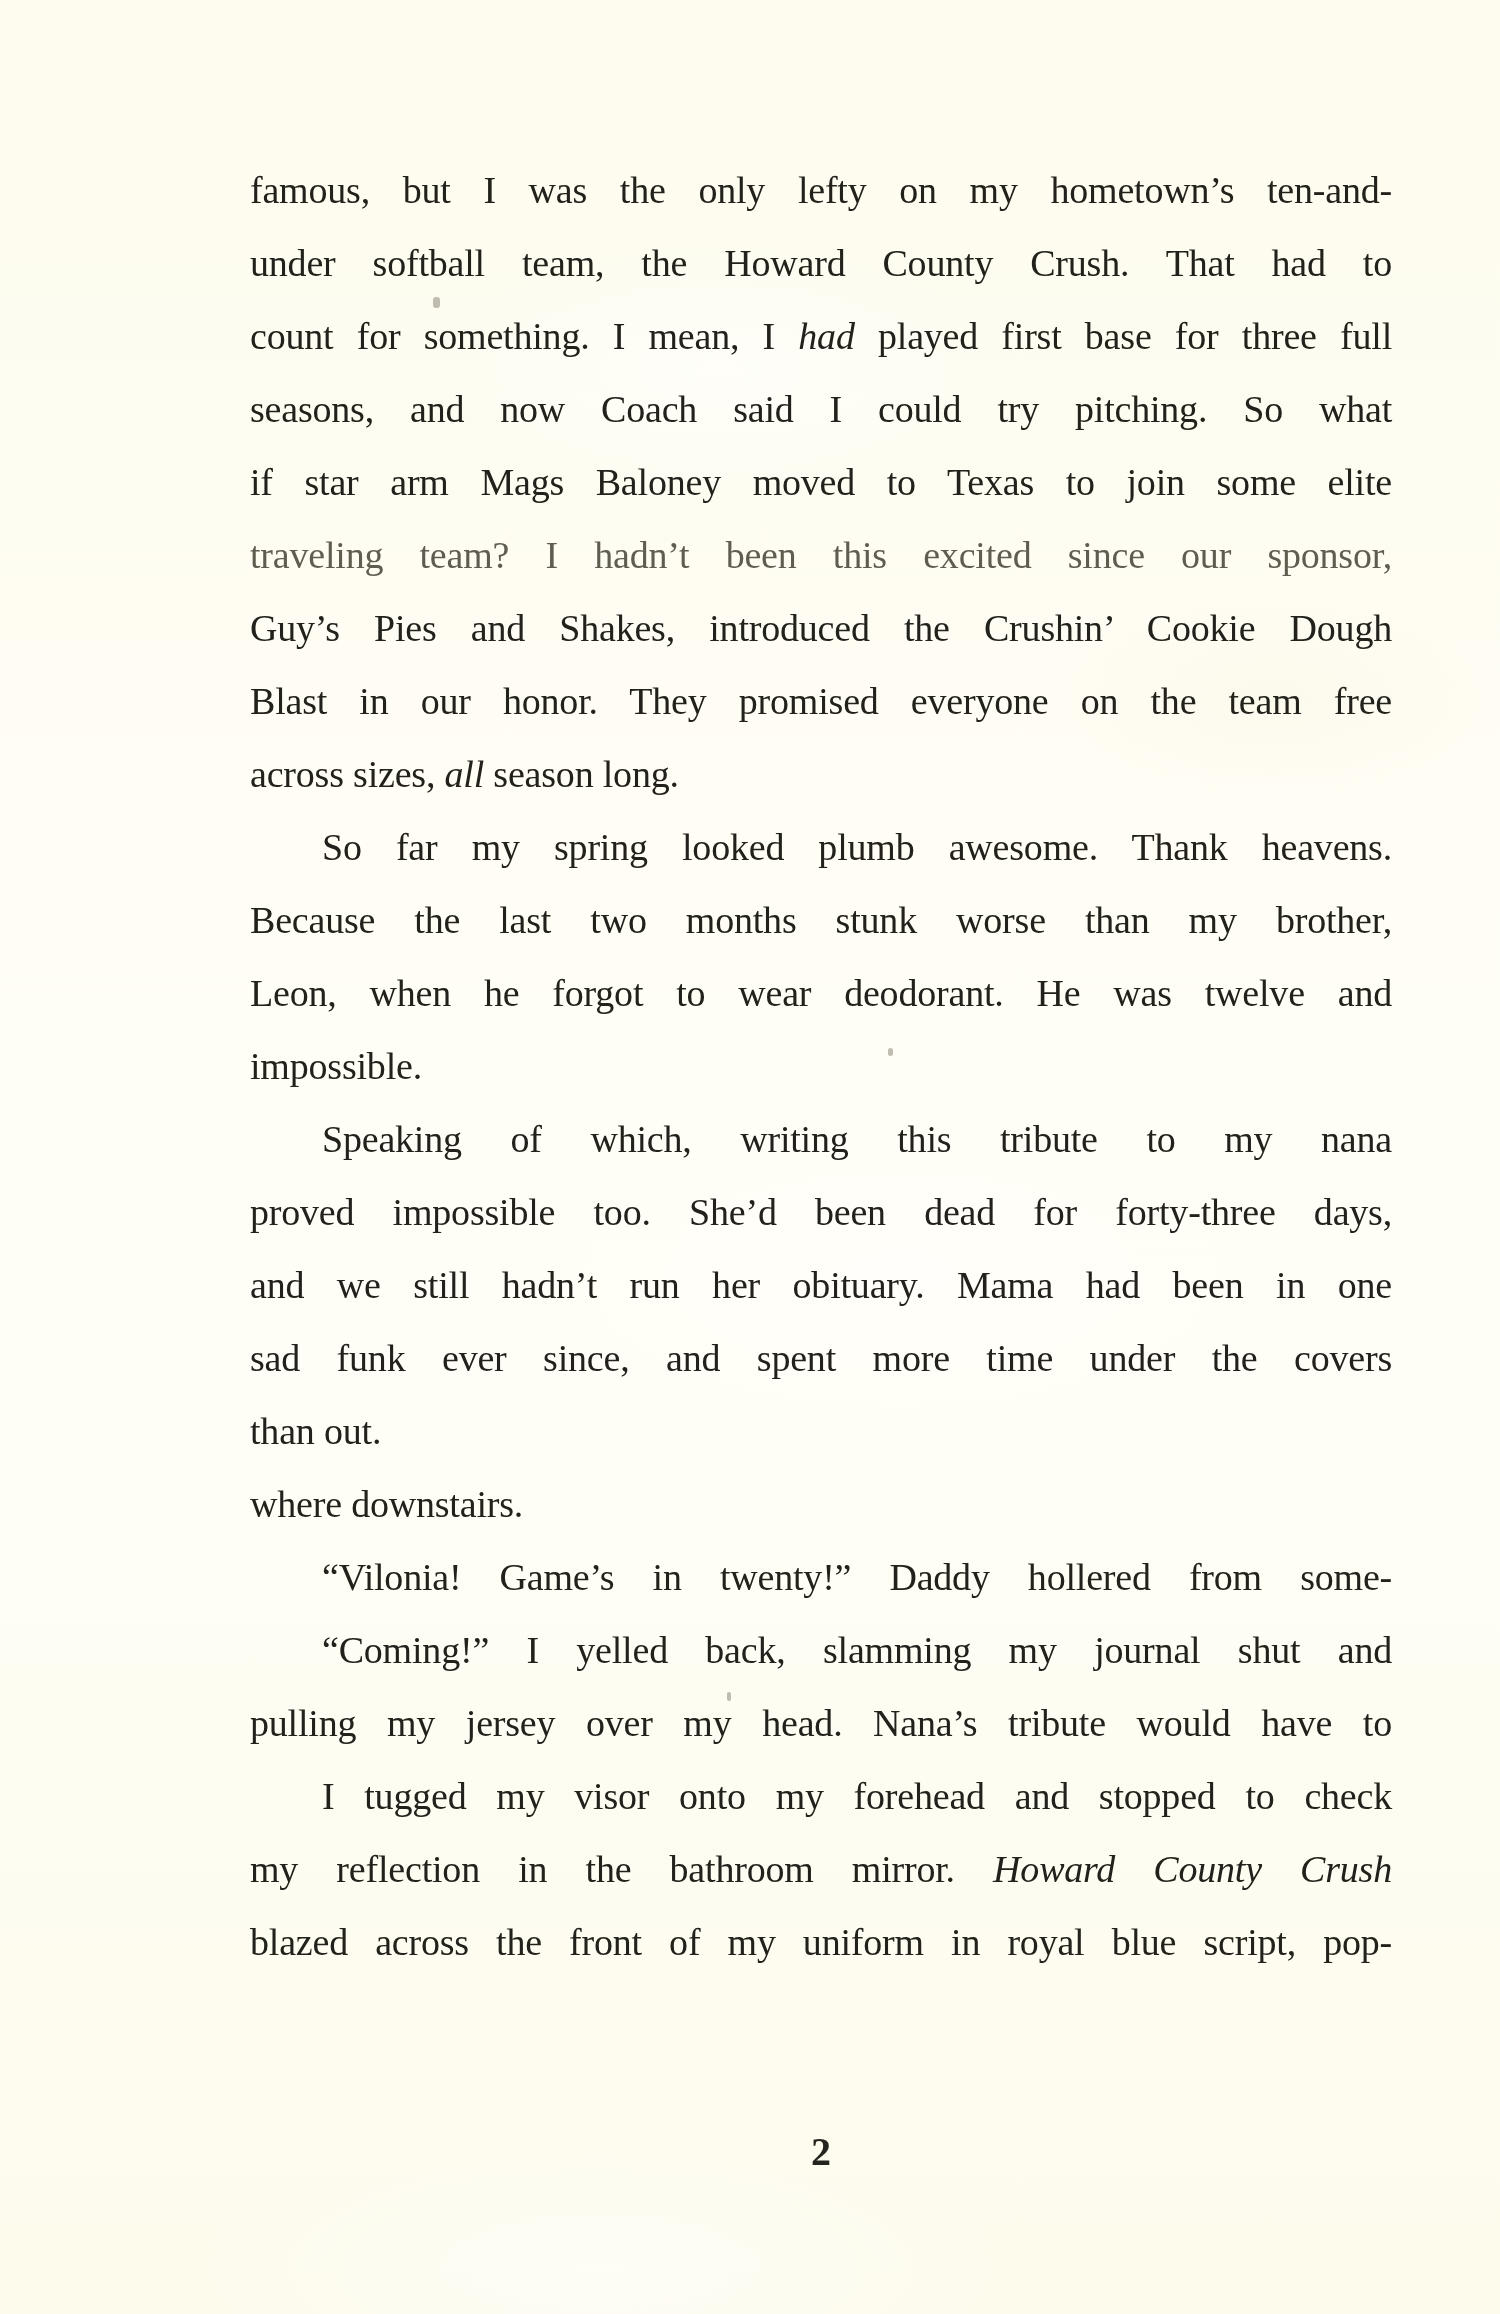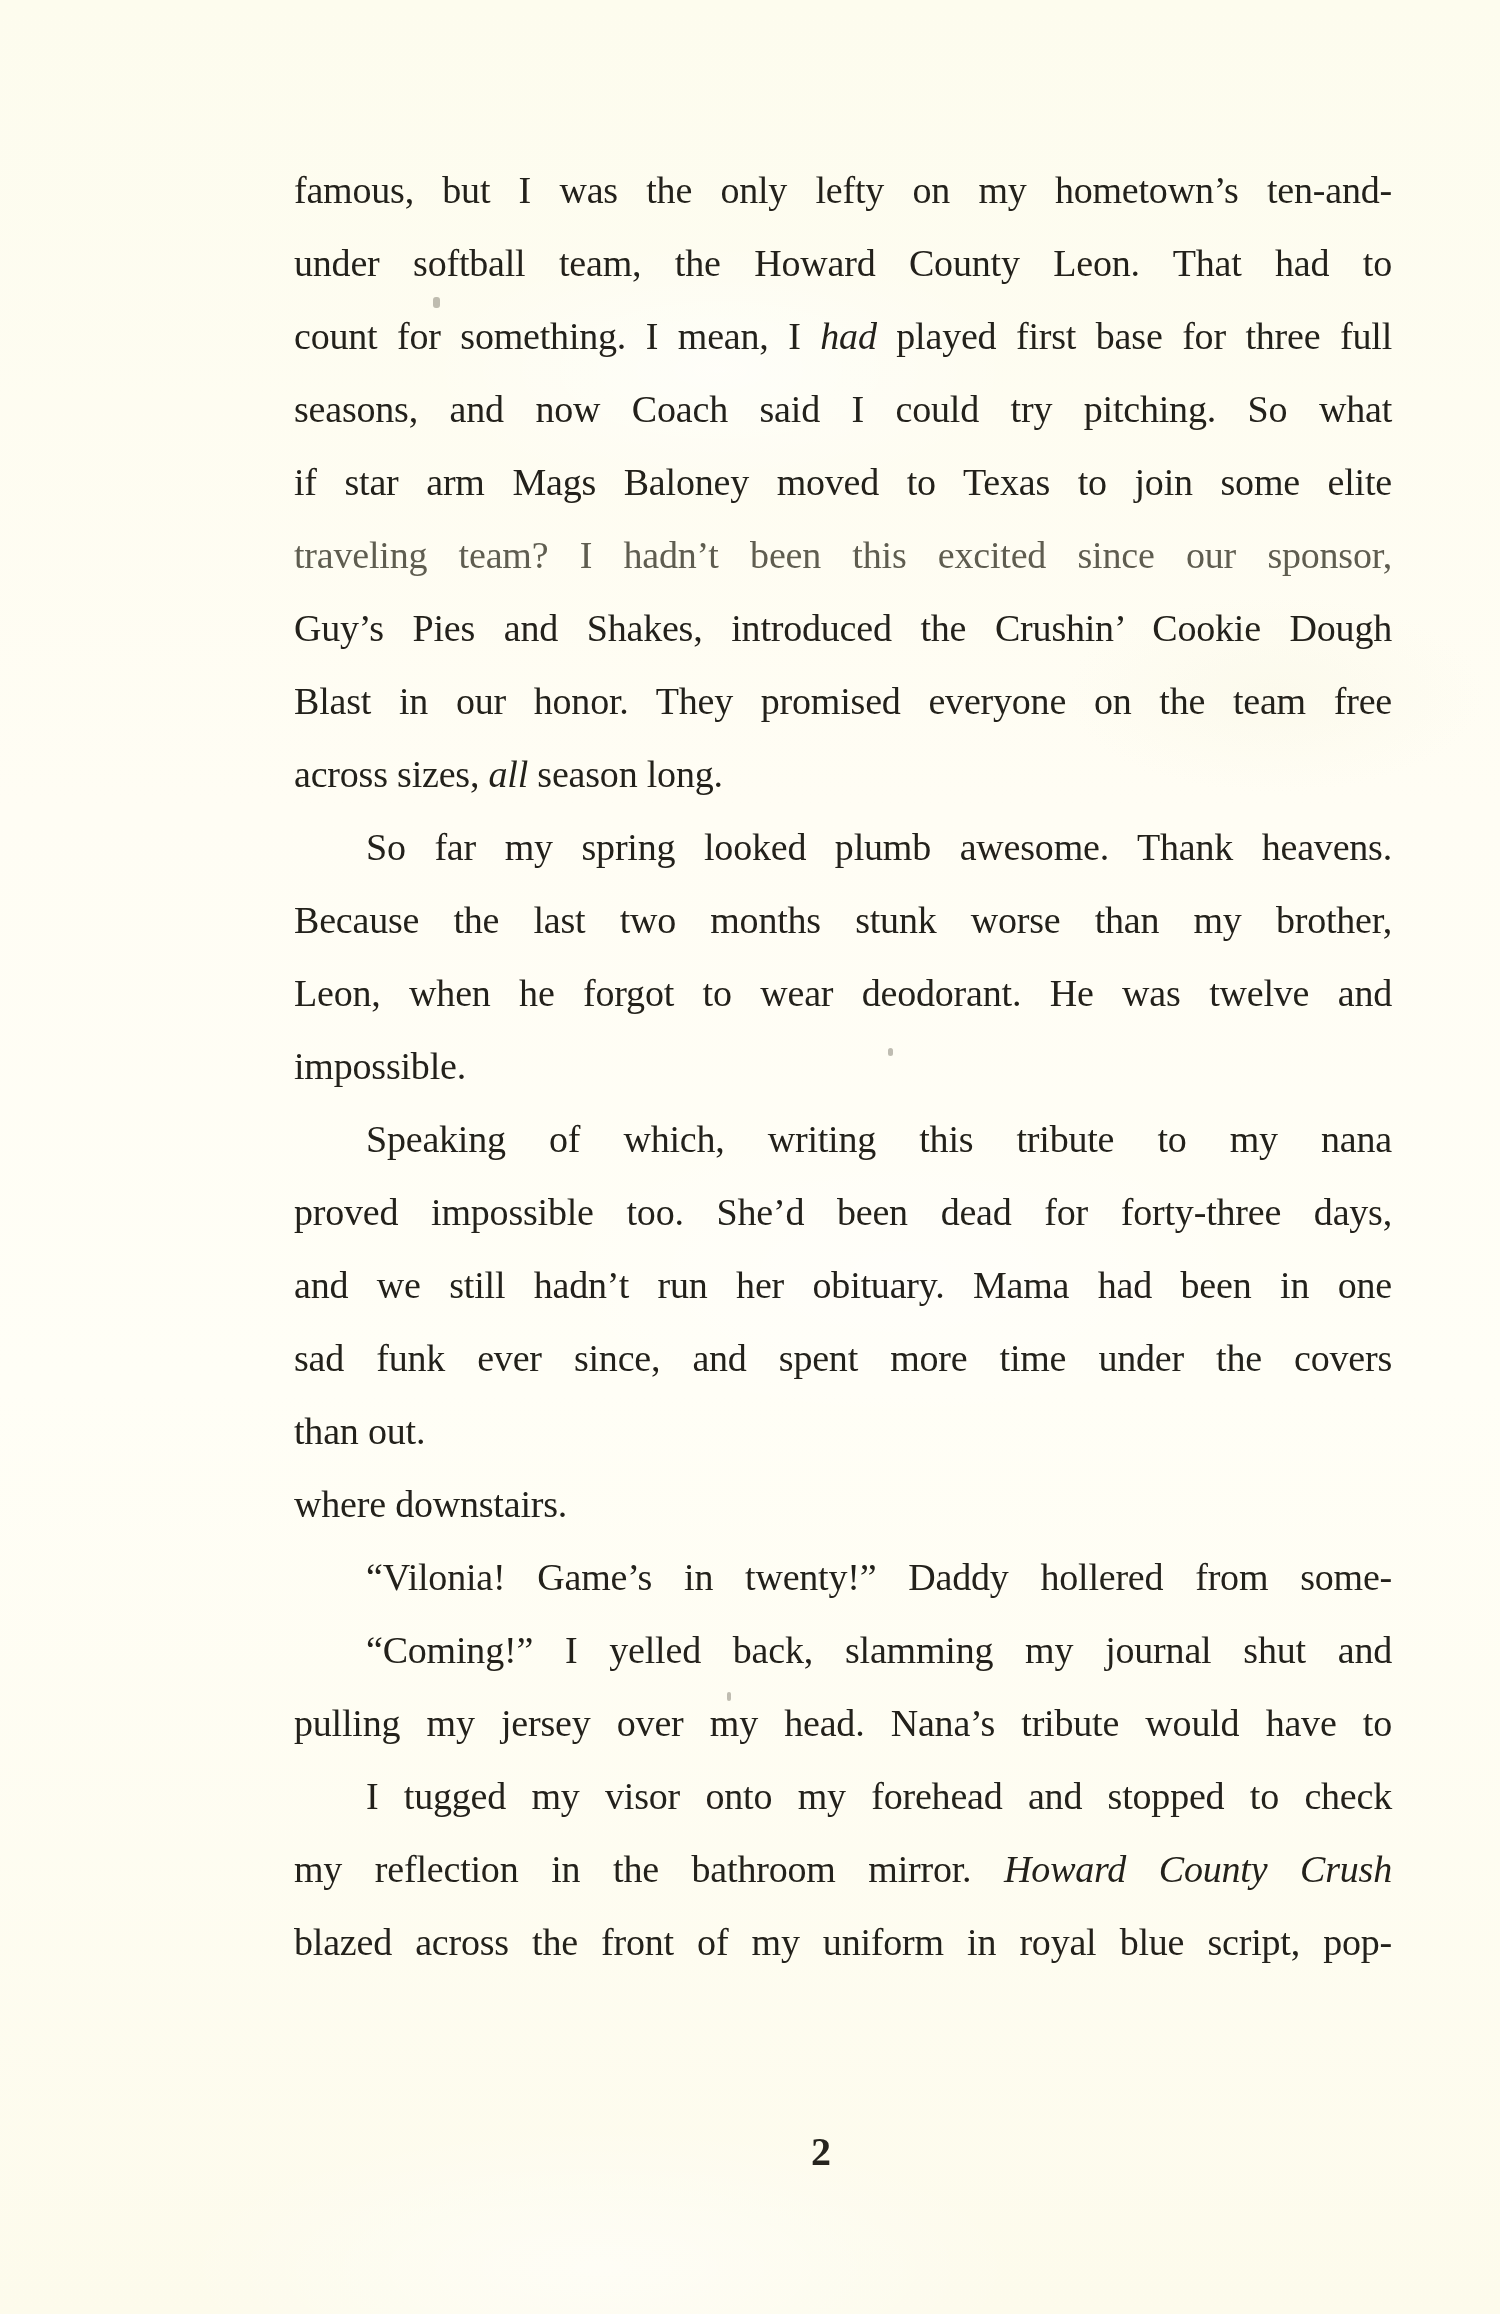--- a/index.html
+++ b/index.html
@@ -30,21 +30,21 @@
   }
   .text-block {
     position: absolute;
     left: 250px;
     top: 154px;
     width: 1142px;
     font-size: 38px;
     line-height: 73px;
     letter-spacing: -0.2px;
   }
-  .line { min-height: 73px; margin-left: 44px; }
+  .line { min-height: 73px; }
   .line.justify {
     text-align: justify;
     text-align-last: justify;
   }
   .line.left {
     text-align: left;
     text-align-last: left;
   }
   .line.indent { text-indent: 72px; }
   .line.faded { color: #5f5d50; }
@@ -69,21 +69,21 @@
   .speck-1 { left: 433px; top: 297px; width: 7px; height: 11px; border-radius: 3px; }
   .speck-2 { left: 888px; top: 1048px; width: 5px; height: 8px; border-radius: 3px; }
   .speck-3 { left: 727px; top: 1692px; width: 4px; height: 9px; border-radius: 2px; }
 </style>
 </head>
 <body>
 
 <div class="page">
   <div class="text-block">
       <div class="line justify"><span>famous, but I was the only lefty on my hometown’s ten-and-</span></div>
-      <div class="line justify"><span>under softball team, the Howard County Leon. That had to</span></div>
+      <div class="line justify"><span>under softball team, the Howard County Crush. That had to</span></div>
       <div class="line justify"><span>count for something. I mean, I </span><span class="italic">had</span><span> played first base for three full</span></div>
       <div class="line justify"><span>seasons, and now Coach said I could try pitching. So what</span></div>
       <div class="line justify"><span>if star arm Mags Baloney moved to Texas to join some elite</span></div>
       <div class="line justify faded"><span>traveling team? I hadn’t been this excited since our sponsor,</span></div>
       <div class="line justify"><span>Guy’s Pies and Shakes, introduced the Crushin’ Cookie Dough</span></div>
       <div class="line justify"><span>Blast in our honor. They promised everyone on the team free</span></div>
       <div class="line left"><span>across sizes, </span><span class="italic">all</span><span> season long.</span></div>
       <div class="line justify indent"><span>So far my spring looked plumb awesome. Thank heavens.</span></div>
       <div class="line justify"><span>Because the last two months stunk worse than my brother,</span></div>
       <div class="line justify"><span>Leon, when he forgot to wear deodorant. He was twelve and</span></div>

